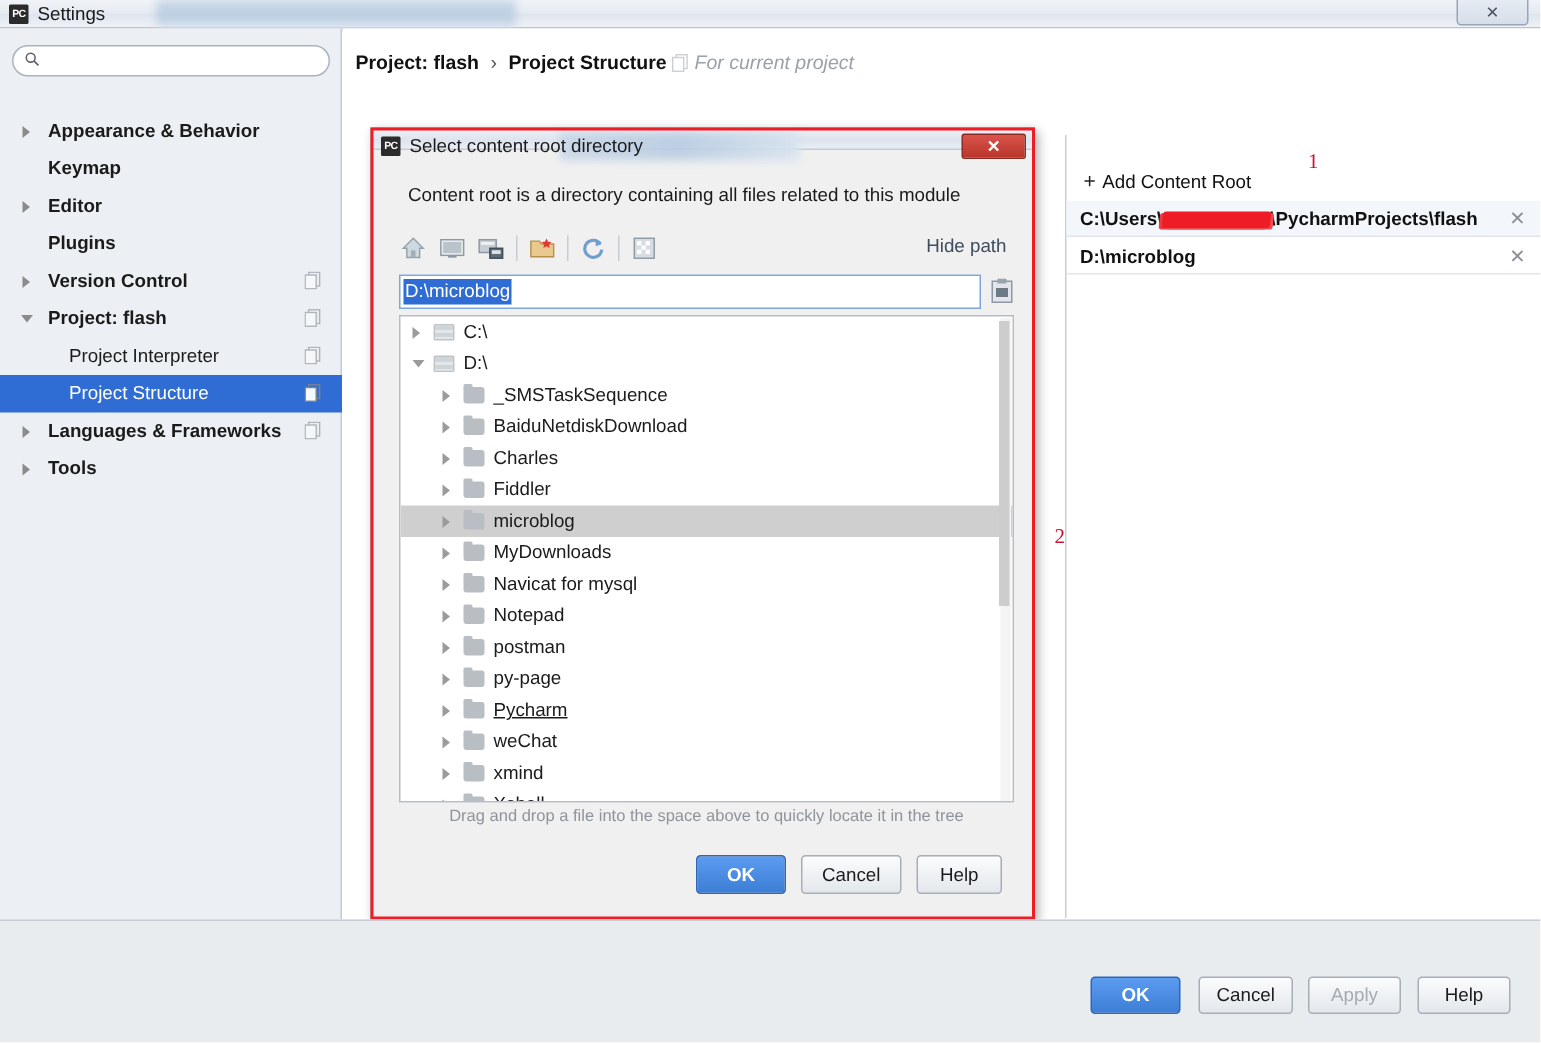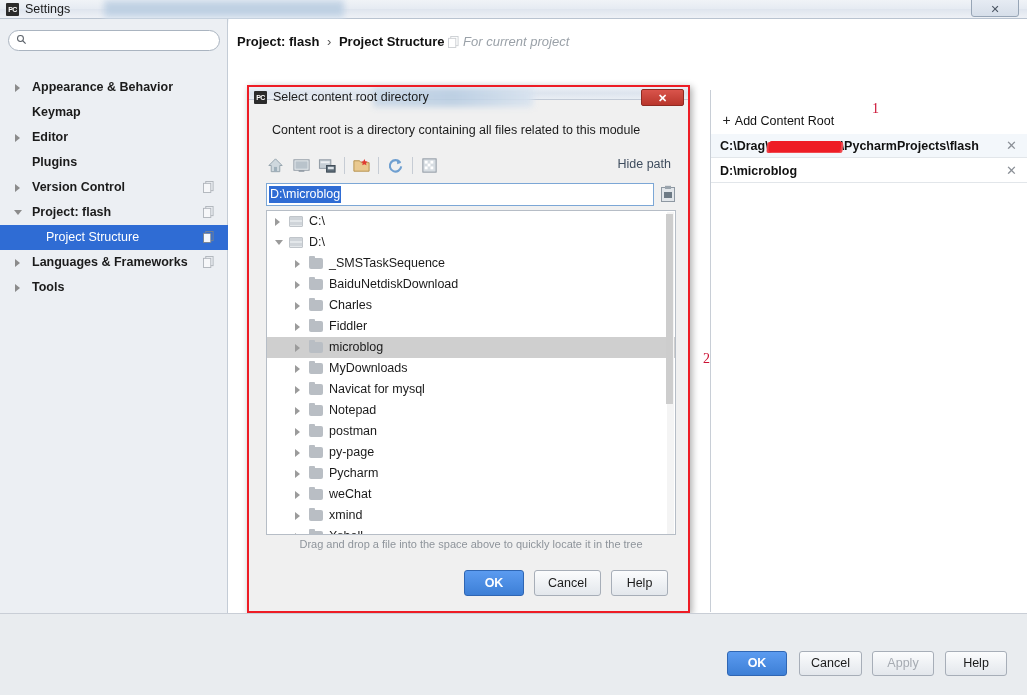--- a/index.html
+++ b/index.html
@@ -292,20 +292,27 @@
           </svg>
         </div>
         <div class="nav-item bold">
           <div class="arrow down"></div>
           <span class="lbl" style="left: 32px;">Project: flash</span>
           <svg class="scope-icon" viewBox="0 0 12 13">
             <rect x="3" y="0.5" width="8" height="10" fill="none" stroke="#7d848c"></rect>
             <rect x="0.5" y="2.5" width="8" height="10" fill="#fff" stroke="#7d848c"></rect>
           </svg>
         </div>
+        <div class="nav-item">
+          <span class="lbl" style="left: 46px;">Project Interpreter</span>
+          <svg class="scope-icon" viewBox="0 0 12 13">
+            <rect x="3" y="0.5" width="8" height="10" fill="none" stroke="#7d848c"></rect>
+            <rect x="0.5" y="2.5" width="8" height="10" fill="#fff" stroke="#7d848c"></rect>
+          </svg>
+        </div>
         <div class="nav-item sel">
           <span class="lbl" style="left: 46px;">Project Structure</span>
           <svg class="scope-icon" viewBox="0 0 12 13">
             <rect x="3" y="0.5" width="8" height="10" fill="none" stroke="#7d848c"></rect>
             <rect x="0.5" y="2.5" width="8" height="10" fill="#fff" stroke="#7d848c"></rect>
           </svg>
         </div>
         <div class="nav-item bold">
           <div class="arrow"></div>
           <span class="lbl" style="left: 32px;">Languages &amp; Frameworks</span>
@@ -340,21 +347,21 @@
       <span class="swatch src"></span><span class="ul">Sources</span>
       <span class="swatch exc"></span><span class="ul">Excluded</span>
     </div>
 
     <div class="cr-panel">
       <div class="cr-addbtn">
         <span class="cr-plus">+</span>
         <span>Add Content Root</span>
       </div>
       <div id="cr-rows">
-          <div class="cr-row alt" style="top: 44px;"><span>C:\Drag\</span><span class="redact"></span><span>\PycharmProjects\flash</span><span class="x">✕</span></div>
+          <div class="cr-row alt" style="top: 44px;"><span>C:\Users\</span><span class="redact"></span><span>\PycharmProjects\flash</span><span class="x">✕</span></div>
           <div class="cr-row" style="top: 69px;"><span>D:\microblog</span><span class="x">✕</span></div>
         </div>
     </div>
   </div>
 
   <div class="cr-redbox1"></div>
 
   <div class="dlg">
 
     <div class="dlg-title">
@@ -471,21 +478,21 @@
             <span class="tlabel" style="left: 62px;">postman</span>
           </div>
           <div class="tree-row">
             <div class="tw" style="left: 28px;"></div>
             <div class="folder" style="left: 42px;"></div>
             <span class="tlabel" style="left: 62px;">py-page</span>
           </div>
           <div class="tree-row">
             <div class="tw" style="left: 28px;"></div>
             <div class="folder" style="left: 42px;"></div>
-            <span class="tlabel" style="left: 62px;">Pycharm</span>
+            <span class="tlabel" style="left: 62px; text-decoration: underline;">Pycharm</span>
           </div>
           <div class="tree-row">
             <div class="tw" style="left: 28px;"></div>
             <div class="folder" style="left: 42px;"></div>
             <span class="tlabel" style="left: 62px;">weChat</span>
           </div>
           <div class="tree-row">
             <div class="tw" style="left: 28px;"></div>
             <div class="folder" style="left: 42px;"></div>
             <span class="tlabel" style="left: 62px;">xmind</span>

